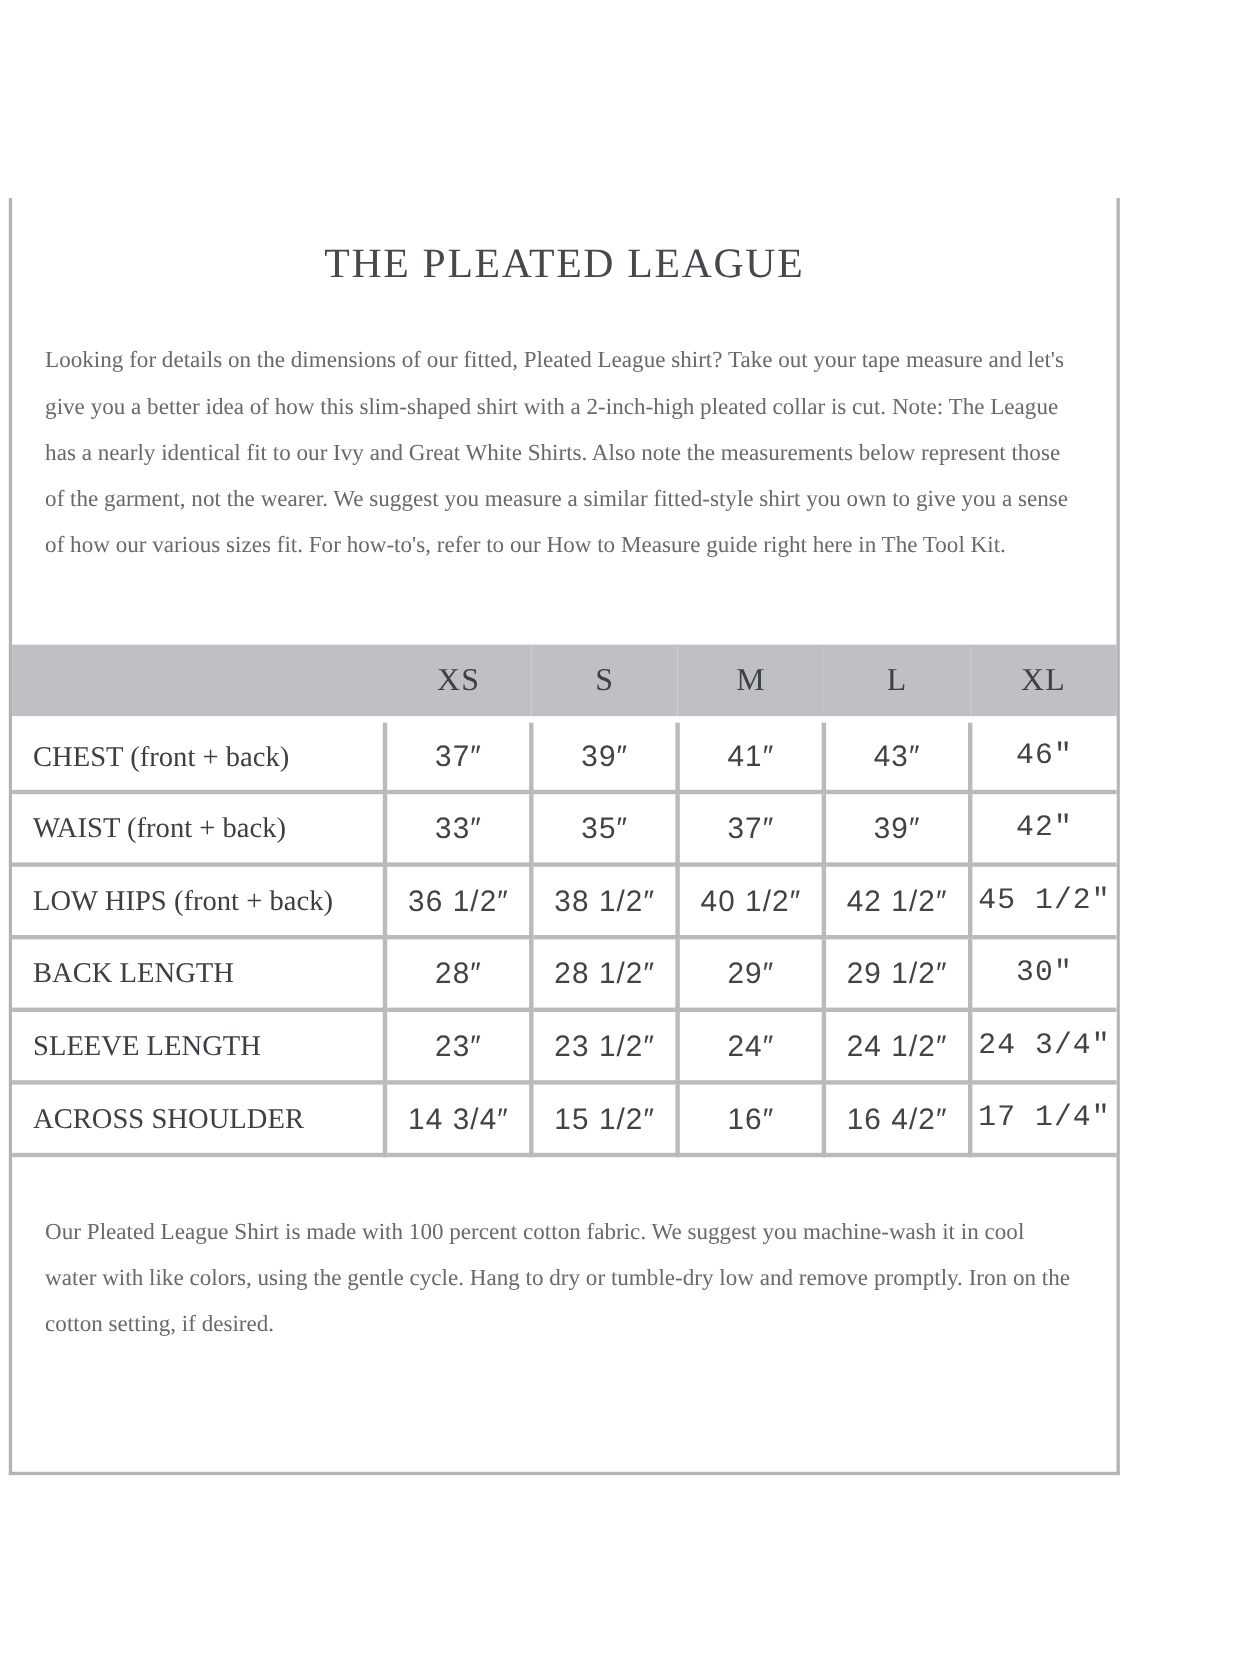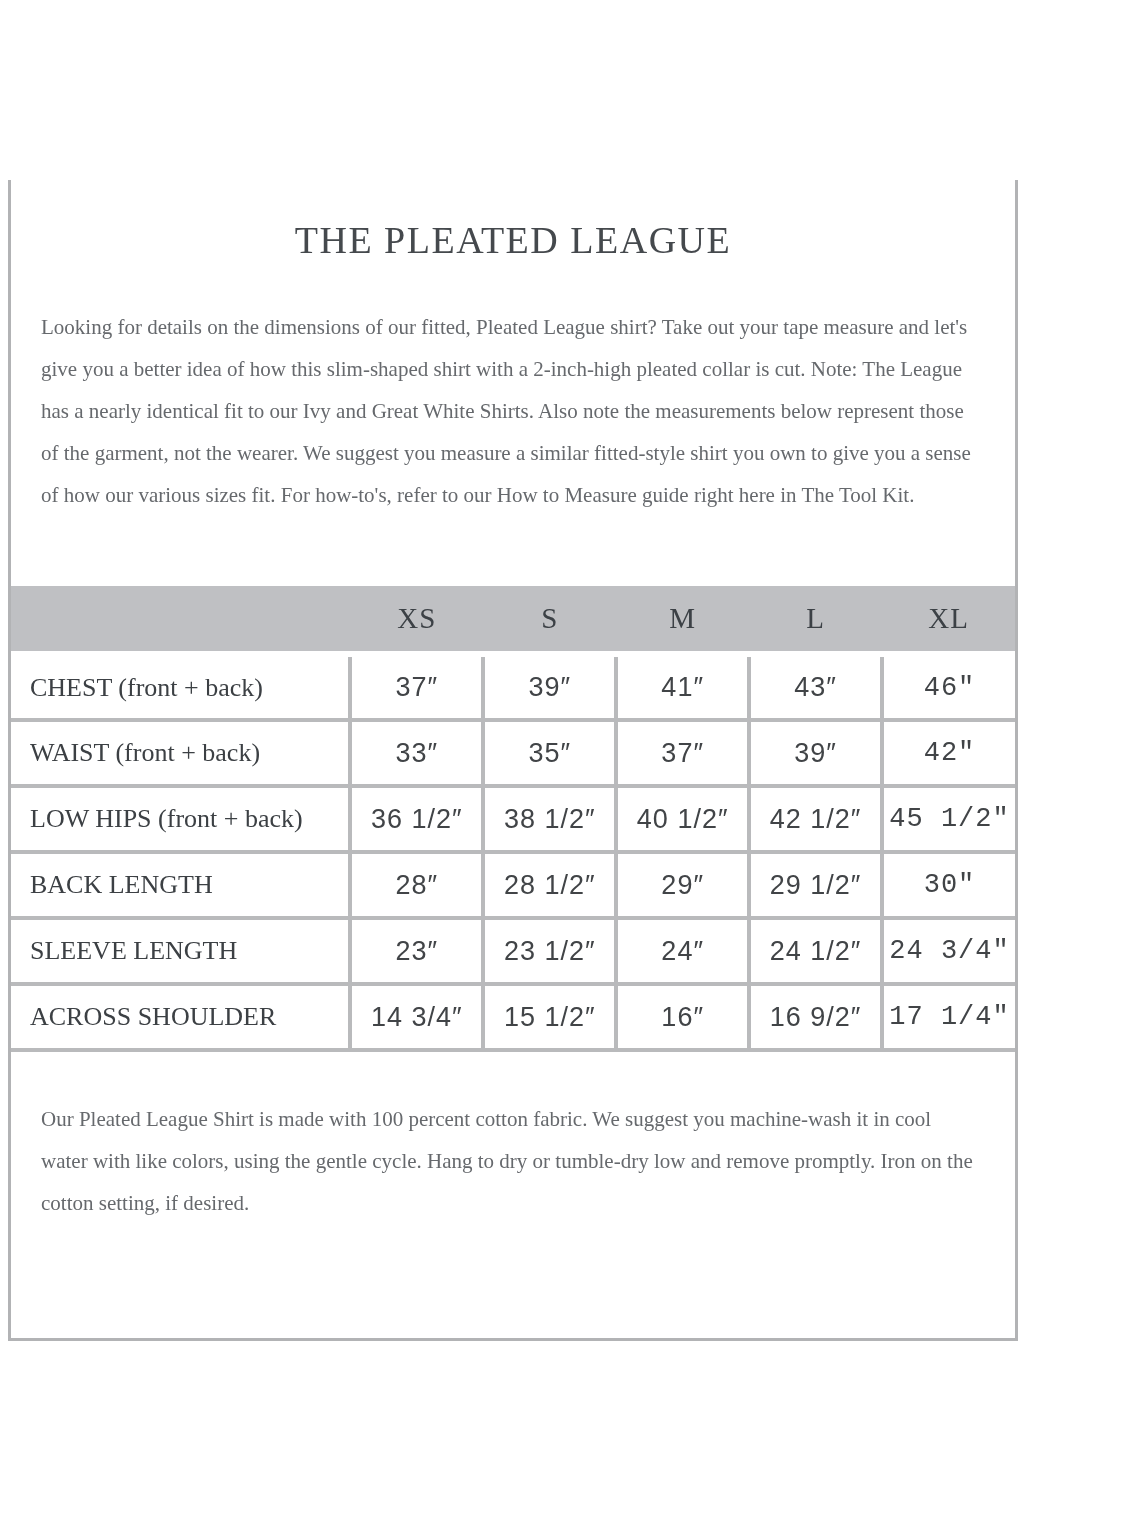--- a/index.html
+++ b/index.html
@@ -153,21 +153,21 @@
         <td class="measurement-value">23 1/2″</td>
         <td class="measurement-value">24″</td>
         <td class="measurement-value">24 1/2″</td>
         <td class="measurement-value">24 3/4″</td>
       </tr>
       <tr>
         <td class="measurement-label">ACROSS SHOULDER</td>
         <td class="measurement-value">14 3/4″</td>
         <td class="measurement-value">15 1/2″</td>
         <td class="measurement-value">16″</td>
-        <td class="measurement-value">16 9/2″</td>
+        <td class="measurement-value">16 4/2″</td>
         <td class="measurement-value">17 1/4″</td>
       </tr>
     </tbody>
   </table>
 
   <p class="care-paragraph">Our Pleated League Shirt is made with 100 percent cotton fabric. We suggest you machine-wash it in cool water with like colors, using the gentle cycle. Hang to dry or tumble-dry low and remove promptly. Iron on the cotton setting, if desired.</p>
 
 </div>
 
 </body></html>

